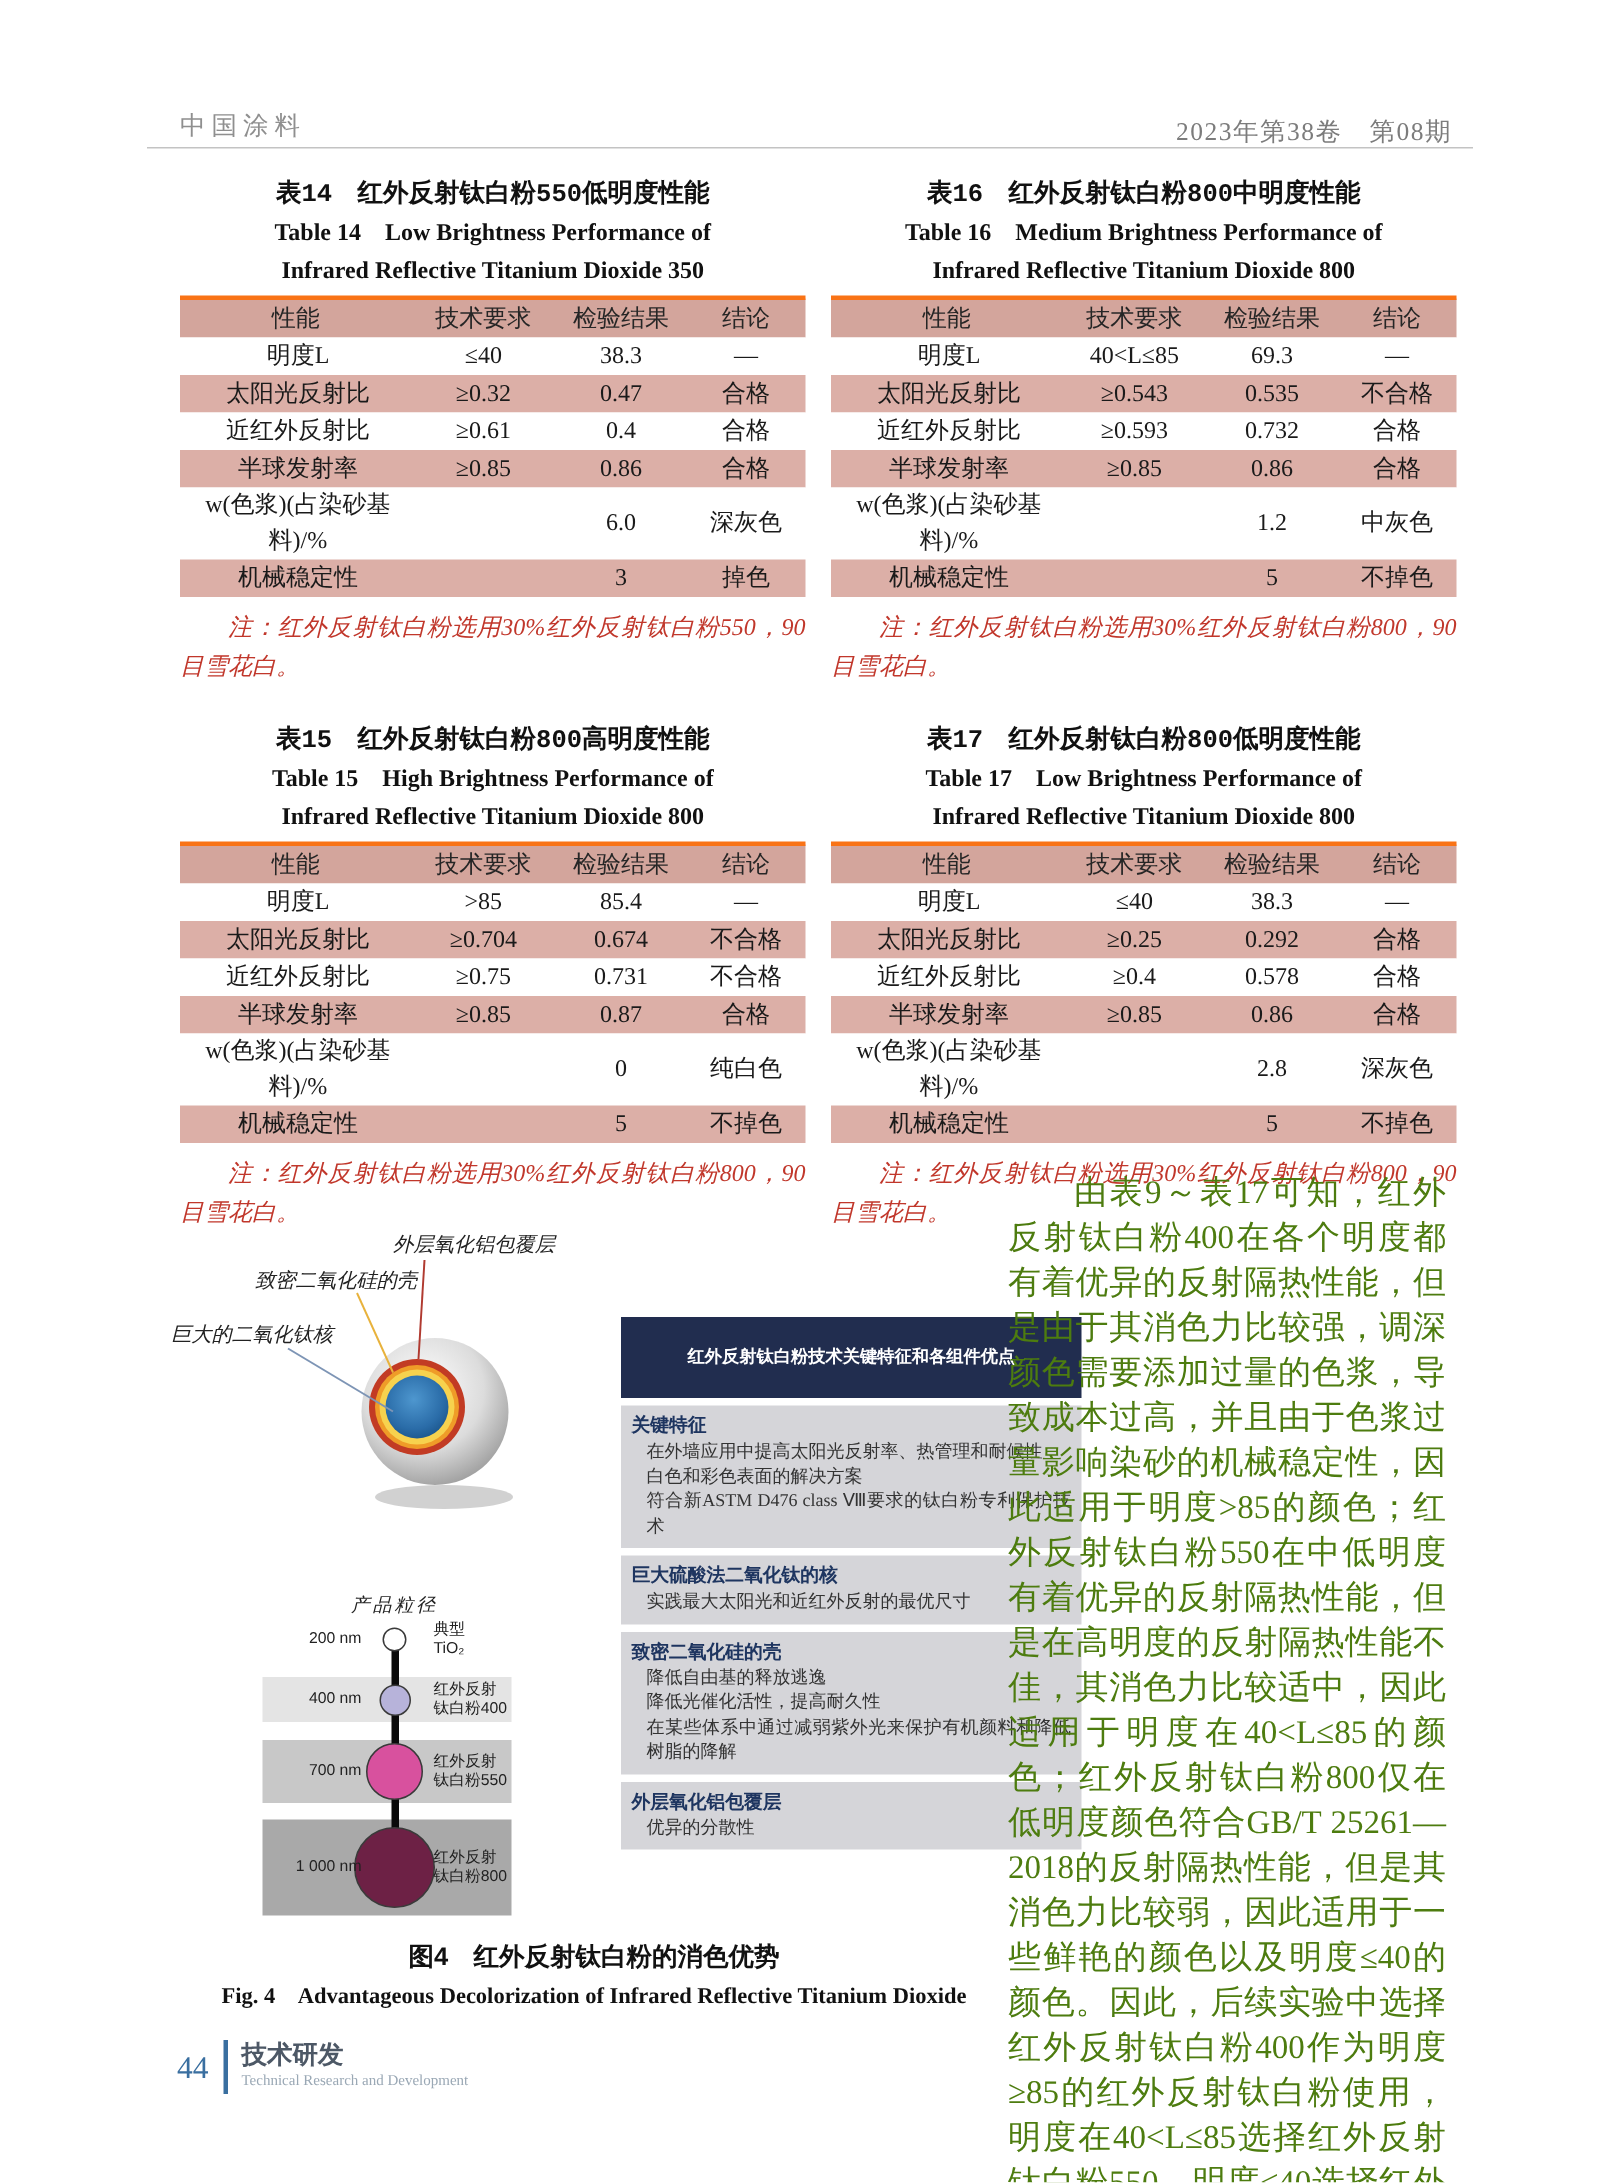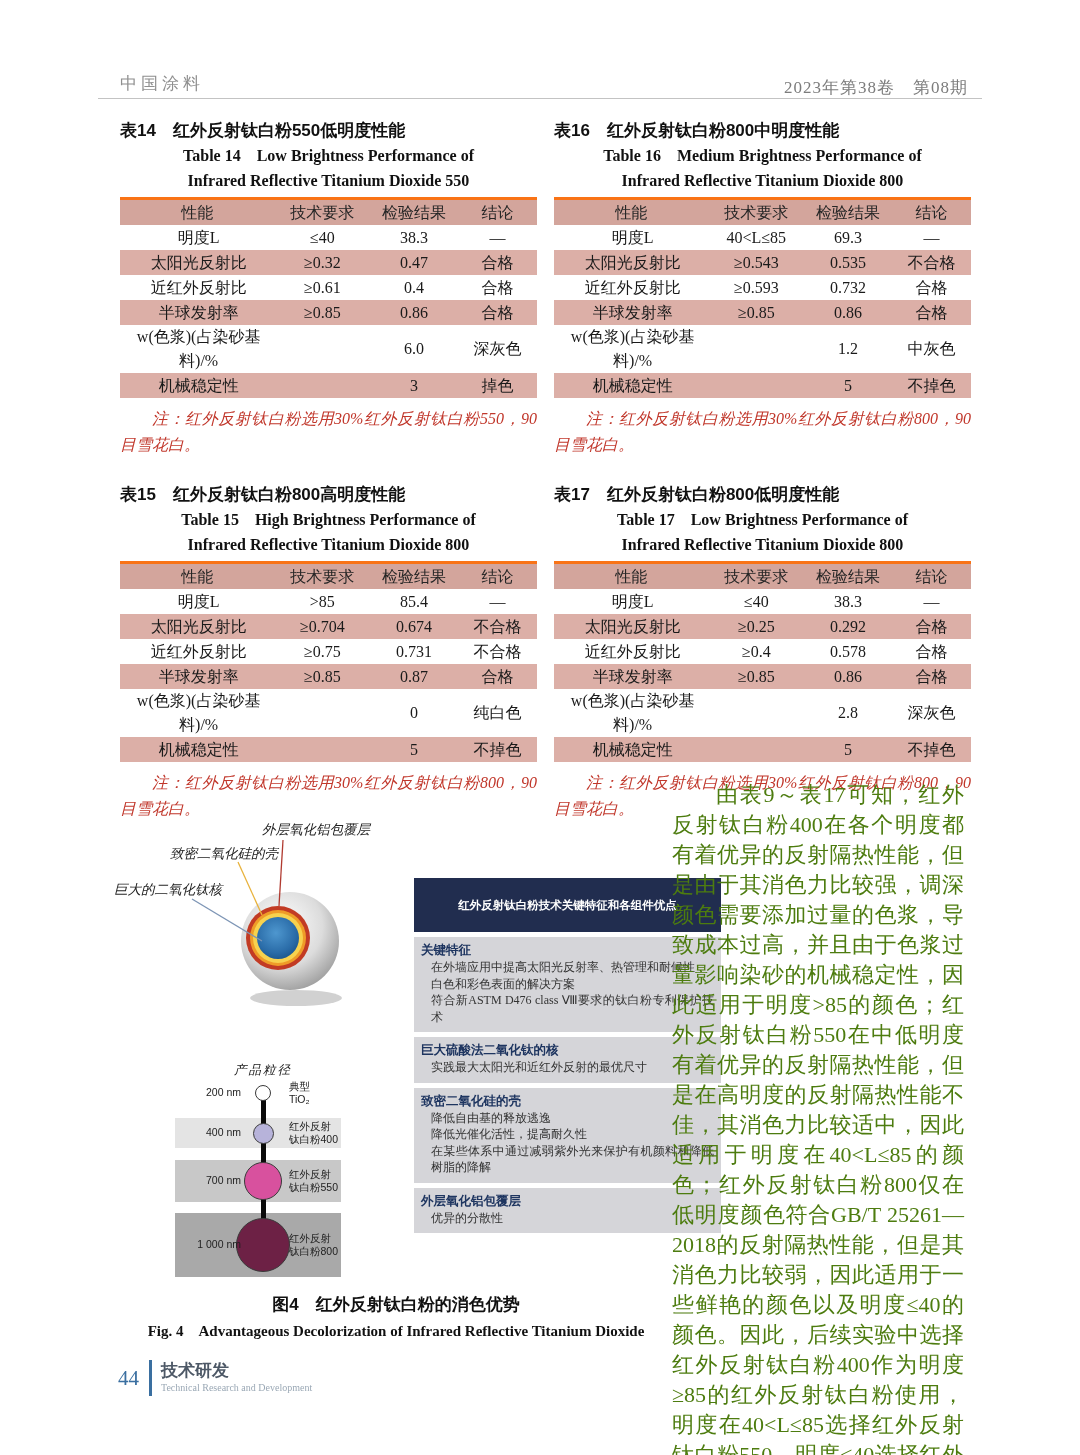--- a/index.html
+++ b/index.html
@@ -10,22 +10,22 @@
   .journal{position:absolute;left:120px;top:72px;font-family:"Liberation Sans",sans-serif;
            font-size:17px;color:#8f8f8f;letter-spacing:4px;}
   .issue{position:absolute;right:112px;top:76px;font-size:17px;color:#7c7c7c;letter-spacing:1px;}
   .hrule{position:absolute;left:98px;top:98px;width:884px;height:1px;background:#c3c3c3;}
 
   
   .col{position:absolute;top:118px;width:417px;}
   .col.leftcol{left:120px;}
   .col.rightcol{left:554px;}
   .tblock + .tblock{margin-top:24px;}
-  .tt-zh{font-family:Liberation Sans, sans-serif;font-weight:bold;font-size:17px;
-         line-height:25px;text-align:left;color:#111;}
+  .tt-zh{font-family:Liberation Mono, monospace;font-weight:bold;font-size:17px;
+         line-height:25px;text-align:center;color:#111;}
   .tt-en{font-weight:bold;font-size:16px;line-height:25px;text-align:center;color:#111;}
   table.ptable{width:100%;border-collapse:collapse;margin-top:4px;border-top:3px solid #f97316;
                font-size:16px;}
   table.ptable th,table.ptable td{font-weight:normal;padding:0 2px;line-height:24px;
                text-align:center;vertical-align:middle;height:25px;}
   table.ptable th{background:#d3a59c;color:#262626;}
   table.ptable th:nth-child(1){width:37%;}
   table.ptable th:nth-child(2){width:23%;}
   table.ptable th:nth-child(3){width:21%;}
   table.ptable th:nth-child(4){width:19%;}
@@ -81,21 +81,21 @@
 <div class="sheet">
 
   <div class="journal">中国涂料</div>
   <div class="issue">2023年第38卷　第08期</div>
   <div class="hrule"></div>
 
   <div class="col leftcol">
     <section class="tblock">
       <div class="tt-zh">表14　红外反射钛白粉550低明度性能</div>
       <div class="tt-en">Table 14　Low Brightness Performance of</div>
-      <div class="tt-en">Infrared Reflective Titanium Dioxide 550</div>
+      <div class="tt-en">Infrared Reflective Titanium Dioxide 350</div>
       <div>
           <table class="ptable">
             <tbody>
               <tr class="hrow">
                 <th>性能</th>
                 <th>技术要求</th>
                 <th>检验结果</th>
                 <th>结论</th>
               </tr>
               <tr class="rwhite">

